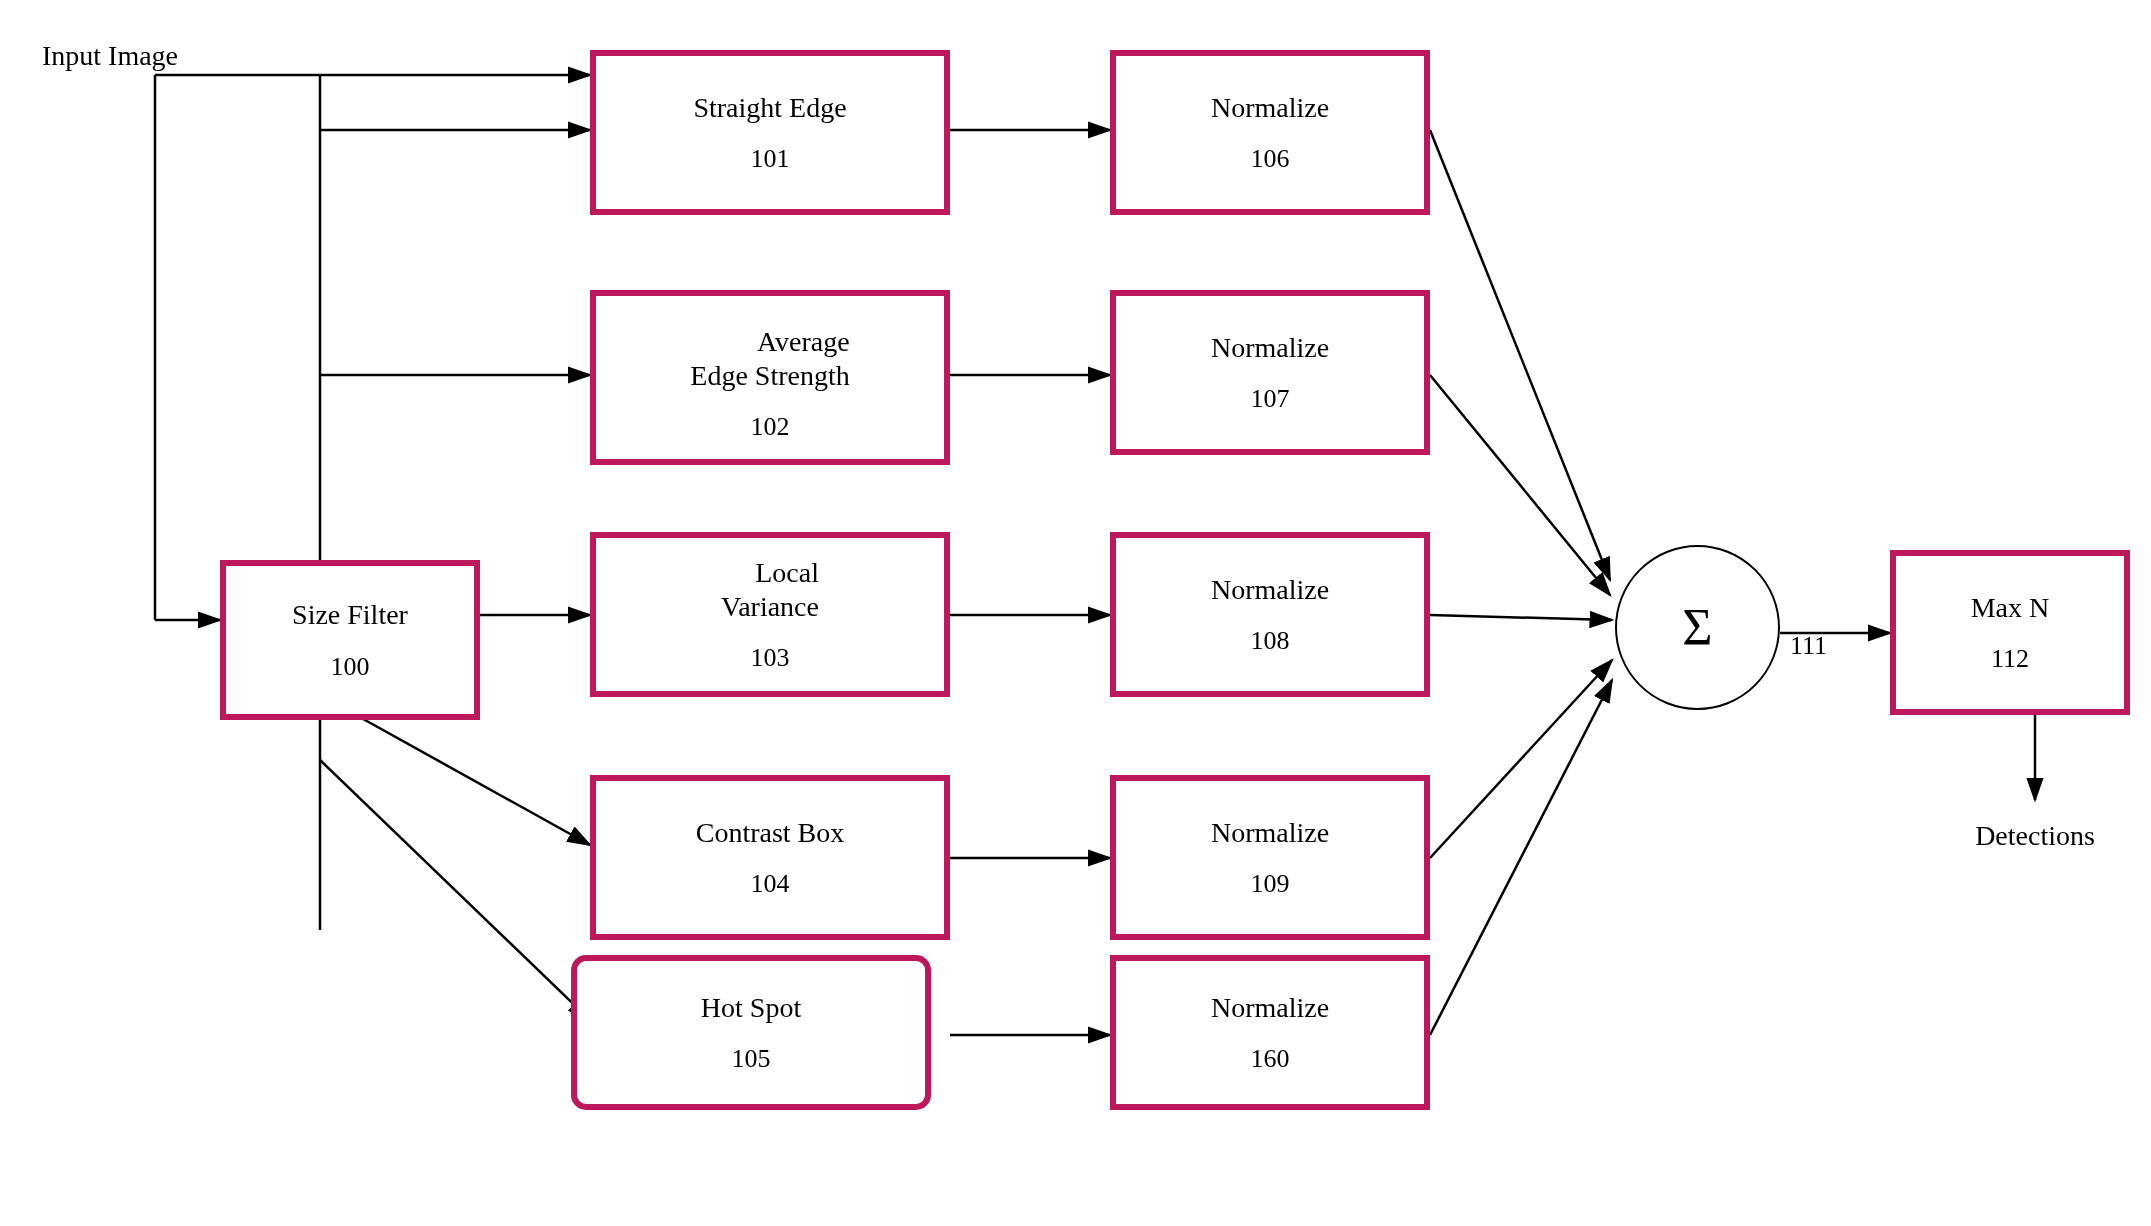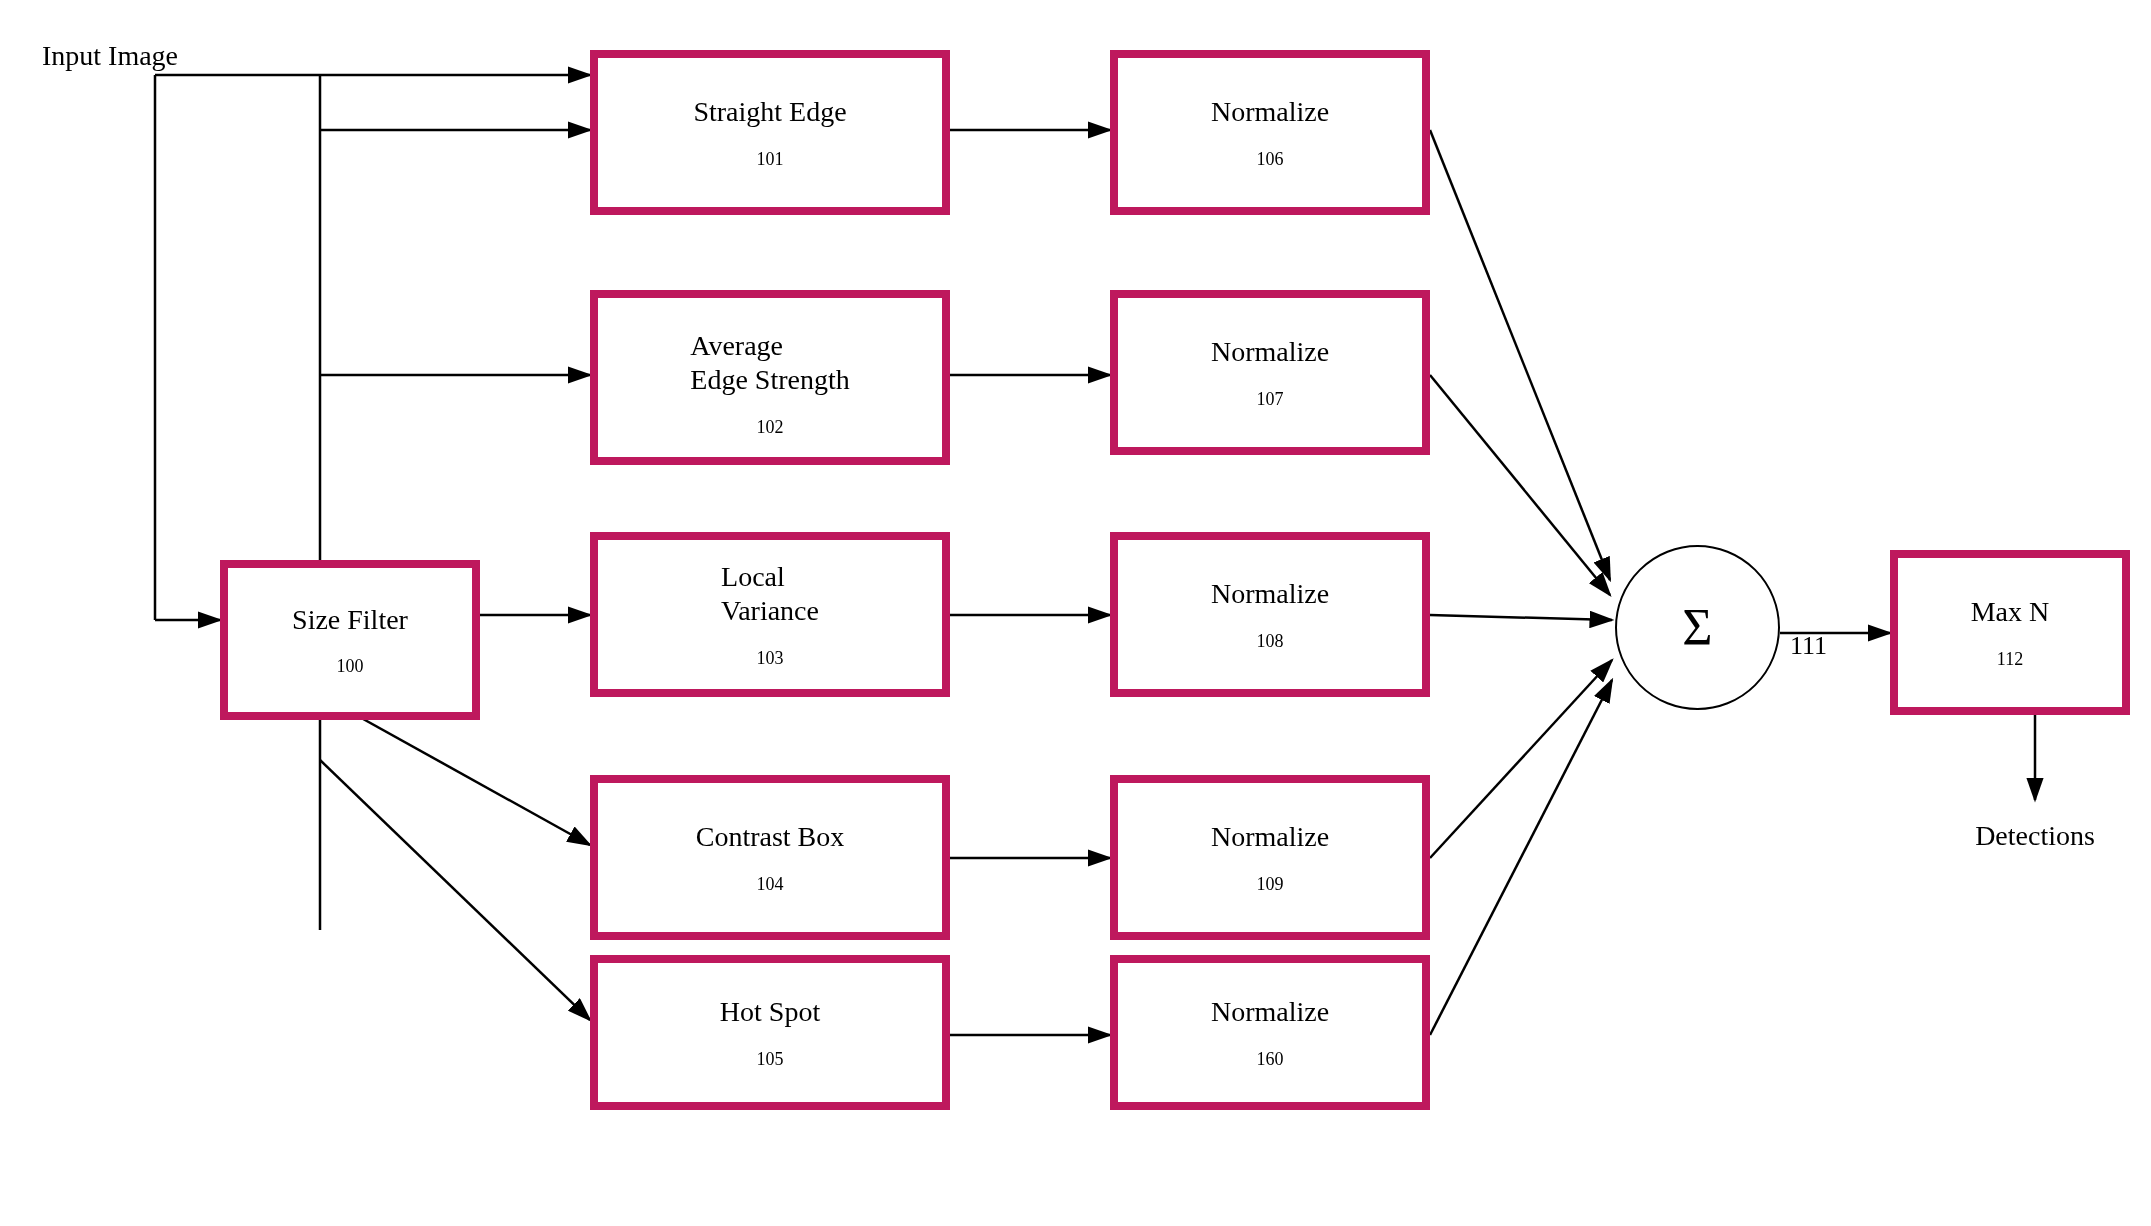--- a/index.html
+++ b/index.html
@@ -11,35 +11,35 @@
       overflow: hidden;
       position: relative;
     }
     #diagram {
       position: relative;
       width: 2081px;
       height: 1226px;
     }
     .node-box {
       position: absolute;
-      border: 8px solid #be185d;
+      border: 6px solid #be185d;
       background: #fff;
       display: flex;
       flex-direction: column;
       align-items: center;
       justify-content: center;
-      text-align: left;
+      text-align: right;
       font-size: 28px;
     }
     .node-label {
       font-size: 28px;
       line-height: 1.2;
     }
     .node-id {
-      font-size: 18px;
+      font-size: 26px;
       margin-top: 20px;
     }
     .text-label {
       position: absolute;
       font-size: 28px;
       text-align: center;
     }
     svg.arrows {
       position: absolute;
       top: 0; left: 0;
@@ -135,21 +135,21 @@
   <div class="node-box" style="left:590px; top:532px; width:360px; height:165px;">
     <span class="node-label" style="white-space:pre-line;">Local<br>Variance</span>
     <span class="node-id">103</span>
   </div>
 
   <div class="node-box" style="left:590px; top:775px; width:360px; height:165px;">
     <span class="node-label">Contrast Box</span>
     <span class="node-id">104</span>
   </div>
 
-  <div class="node-box" style="left:590px; top:955px; width:360px; height:155px;">
+  <div class="node-box" style="left:571px; top:955px; width:360px; height:155px;border-radius:15px;">
     <span class="node-label">Hot Spot</span>
     <span class="node-id">105</span>
   </div>
 
   <div class="node-box" style="left:1110px; top:50px; width:320px; height:165px;">
     <span class="node-label">Normalize</span>
     <span class="node-id">106</span>
   </div>
 
   <div class="node-box" style="left:1110px; top:290px; width:320px; height:165px;">

